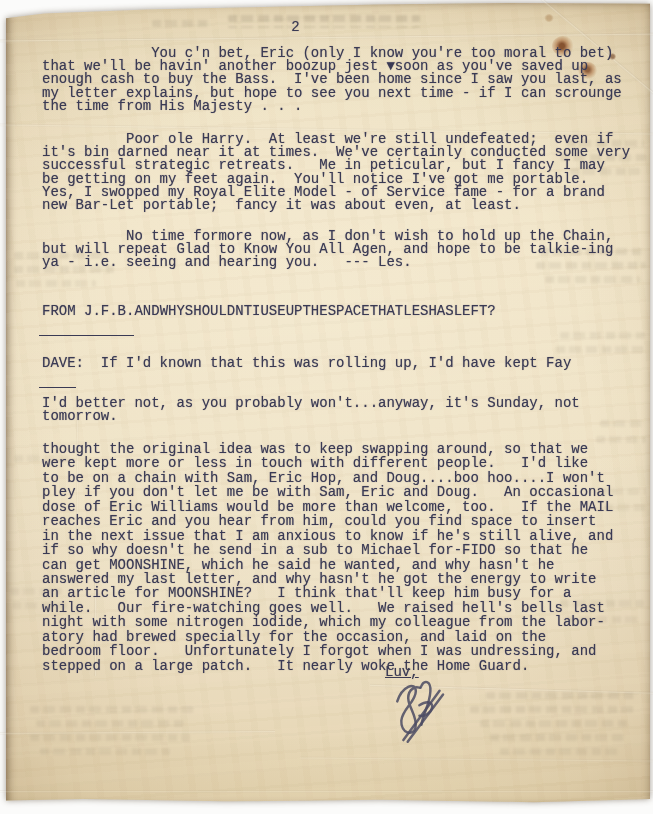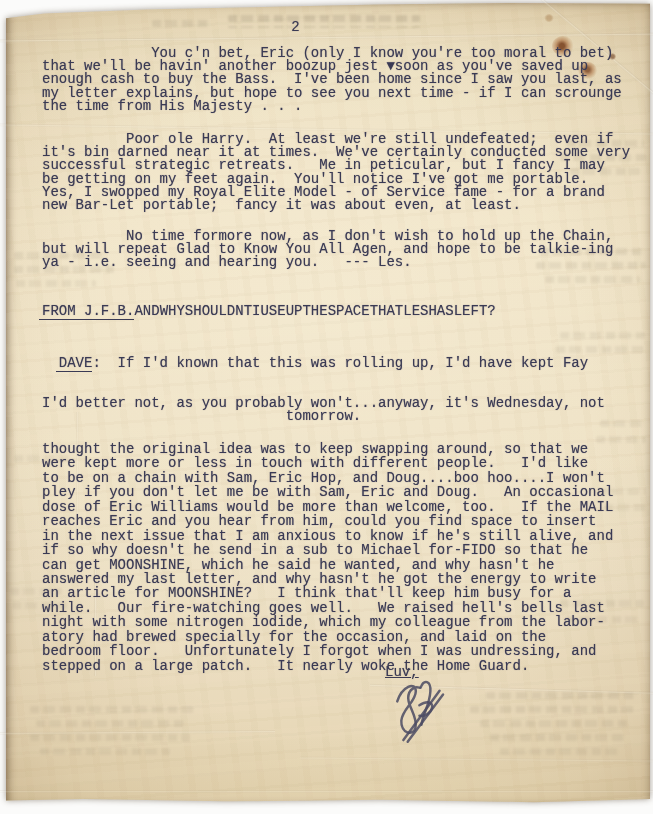--- a/index.html
+++ b/index.html
@@ -30,23 +30,23 @@
     content:"";position:absolute;inset:0;opacity:.6;
     background:
       repeating-linear-gradient(83deg, rgba(190,160,110,.06) 0 7px, transparent 7px 23px),
       repeating-linear-gradient(-4deg, rgba(255,248,228,.08) 0 11px, transparent 11px 31px),
       repeating-linear-gradient(176deg, rgba(150,120,70,.05) 0 3px, transparent 3px 17px);
   }
   .ink{color:var(--ink,#3a3a54);text-shadow:0 0 1px rgba(56,56,84,.55);}
   .txt{position:absolute;font-size:14px;white-space:pre;}
   .ln{white-space:pre;}
   .para{line-height:13.2px;}
-  .dave-block{line-height:13.4px;text-align:center;}
+  .dave-block{line-height:13.4px;}
   .arthur-block{line-height:14.45px;}
-  .speaker{border-bottom:1.6px solid var(--ink,#3a3a54);padding-left:3px;margin-left:-3px;padding-bottom:0px;}
+  .speaker{border-bottom:1.6px solid var(--ink,#3a3a54);padding-left:3px;margin-left:-3px;padding-bottom:16px;}
   .heading-line{white-space:pre;}
   .pageno{position:absolute;left:246px;width:100px;text-align:center;top:19px;font-size:14px;letter-spacing:1px;}
   .closing{position:absolute;left:385px;top:664px;font-size:14px;text-decoration:underline;}
   .sig{position:absolute;left:388px;top:674px;transform:rotate(-6deg);}
   
   .bl{
     position:absolute;height:7px;border-radius:2px;filter:blur(1.1px);
     background:repeating-linear-gradient(90deg,
       rgba(128,116,94,.42) 0 9px, rgba(128,116,94,.06) 9px 13px,
       rgba(128,116,94,.36) 13px 25px, rgba(128,116,94,.04) 25px 30px,
@@ -134,21 +134,21 @@
   <div class="txt para ink" style="left:42px;top:47px;"><div class="ln">             You c'n bet, Eric (only I know you're too moral to bet)</div><div class="ln">that we'll be havin' another boozup jest ▼soon as you've saved up</div><div class="ln">enough cash to buy the Bass.  I've been home since I saw you last, as</div><div class="ln">my letter explains, but hope to see you next time - if I can scrounge</div><div class="ln">the time from His Majesty . . .</div></div>
 
   <div class="txt para ink" style="left:42px;top:133px;"><div class="ln">          Poor ole Harry.  At least we're still undefeated;  even if</div><div class="ln">it's bin darned near it at times.  We've certainly conducted some very</div><div class="ln">successful strategic retreats.   Me in peticular, but I fancy I may</div><div class="ln">be getting on my feet again.  You'll notice I've got me portable.</div><div class="ln">Yes, I swopped my Royal Elite Model - of Service fame - for a brand</div><div class="ln">new Bar-Let portable;  fancy it was about even, at least.</div></div>
 
   <div class="txt para ink" style="left:42px;top:230px;"><div class="ln">          No time formore now, as I don't wish to hold up the Chain,</div><div class="ln">but will repeat Glad to Know You All Agen, and hope to be talkie-ing</div><div class="ln">ya - i.e. seeing and hearing you.   --- Les.</div></div>
 
   <div class="txt ink heading-line" style="left:42px;top:303px;"><span class="speaker">FROM J.F.B.</span><span style="">ANDWHYSHOULDNTIUSEUPTHESPACETHATLESHASLEFT?</span></div>
 
   <div class="txt dave-block ink" style="left:42px;top:330px;">
     <div class="ln"><span class="speaker">DAVE</span><span>:  If I'd known that this was rolling up, I'd have kept Fay</span></div>
-    <div><div class="ln">I'd better not, as you probably won't...anyway, it's Wednesday, not</div><div class="ln">tomorrow.</div></div>
+    <div><div class="ln">I'd better not, as you probably won't...anyway, it's Sunday, not</div><div class="ln">tomorrow.</div></div>
   </div>
 
   <div class="txt arthur-block ink" style="left:42px;top:413px;">
     <div><div class="ln">thought the original idea was to keep swapping around, so that we</div><div class="ln">were kept more or less in touch with different people.   I'd like</div><div class="ln">to be on a chain with Sam, Eric Hop, and Doug....boo hoo....I won't</div><div class="ln">pley if you don't let me be with Sam, Eric and Doug.   An occasional</div><div class="ln">dose of Eric Williams would be more than welcome, too.   If the MAIL</div><div class="ln">reaches Eric and you hear from him, could you find space to insert</div><div class="ln">in the next issue that I am anxious to know if he's still alive, and</div><div class="ln">if so why doesn't he send in a sub to Michael for-FIDO so that he</div><div class="ln">can get MOONSHINE, which he said he wanted, and why hasn't he</div><div class="ln">answered my last letter, and why hasn't he got the energy to write</div><div class="ln">an article for MOONSHINE?   I think that'll keep him busy for a</div><div class="ln">while.   Our fire-watching goes well.   We raised hell's bells last</div><div class="ln">night with some nitrogen iodide, which my colleague from the labor-</div><div class="ln">atory had brewed specially for the occasion, and laid on the</div><div class="ln">bedroom floor.   Unfortunately I forgot when I was undressing, and</div><div class="ln">stepped on a large patch.   It nearly woke the Home Guard.</div></div>
   </div>
 
   <div class="closing ink">Luv,</div>
 
   <svg class="sig" width="72" height="72" viewBox="0 0 70 70">
     <g fill="none" stroke="#4b4b63" stroke-opacity=".85" stroke-width="2.4" stroke-linecap="round">

